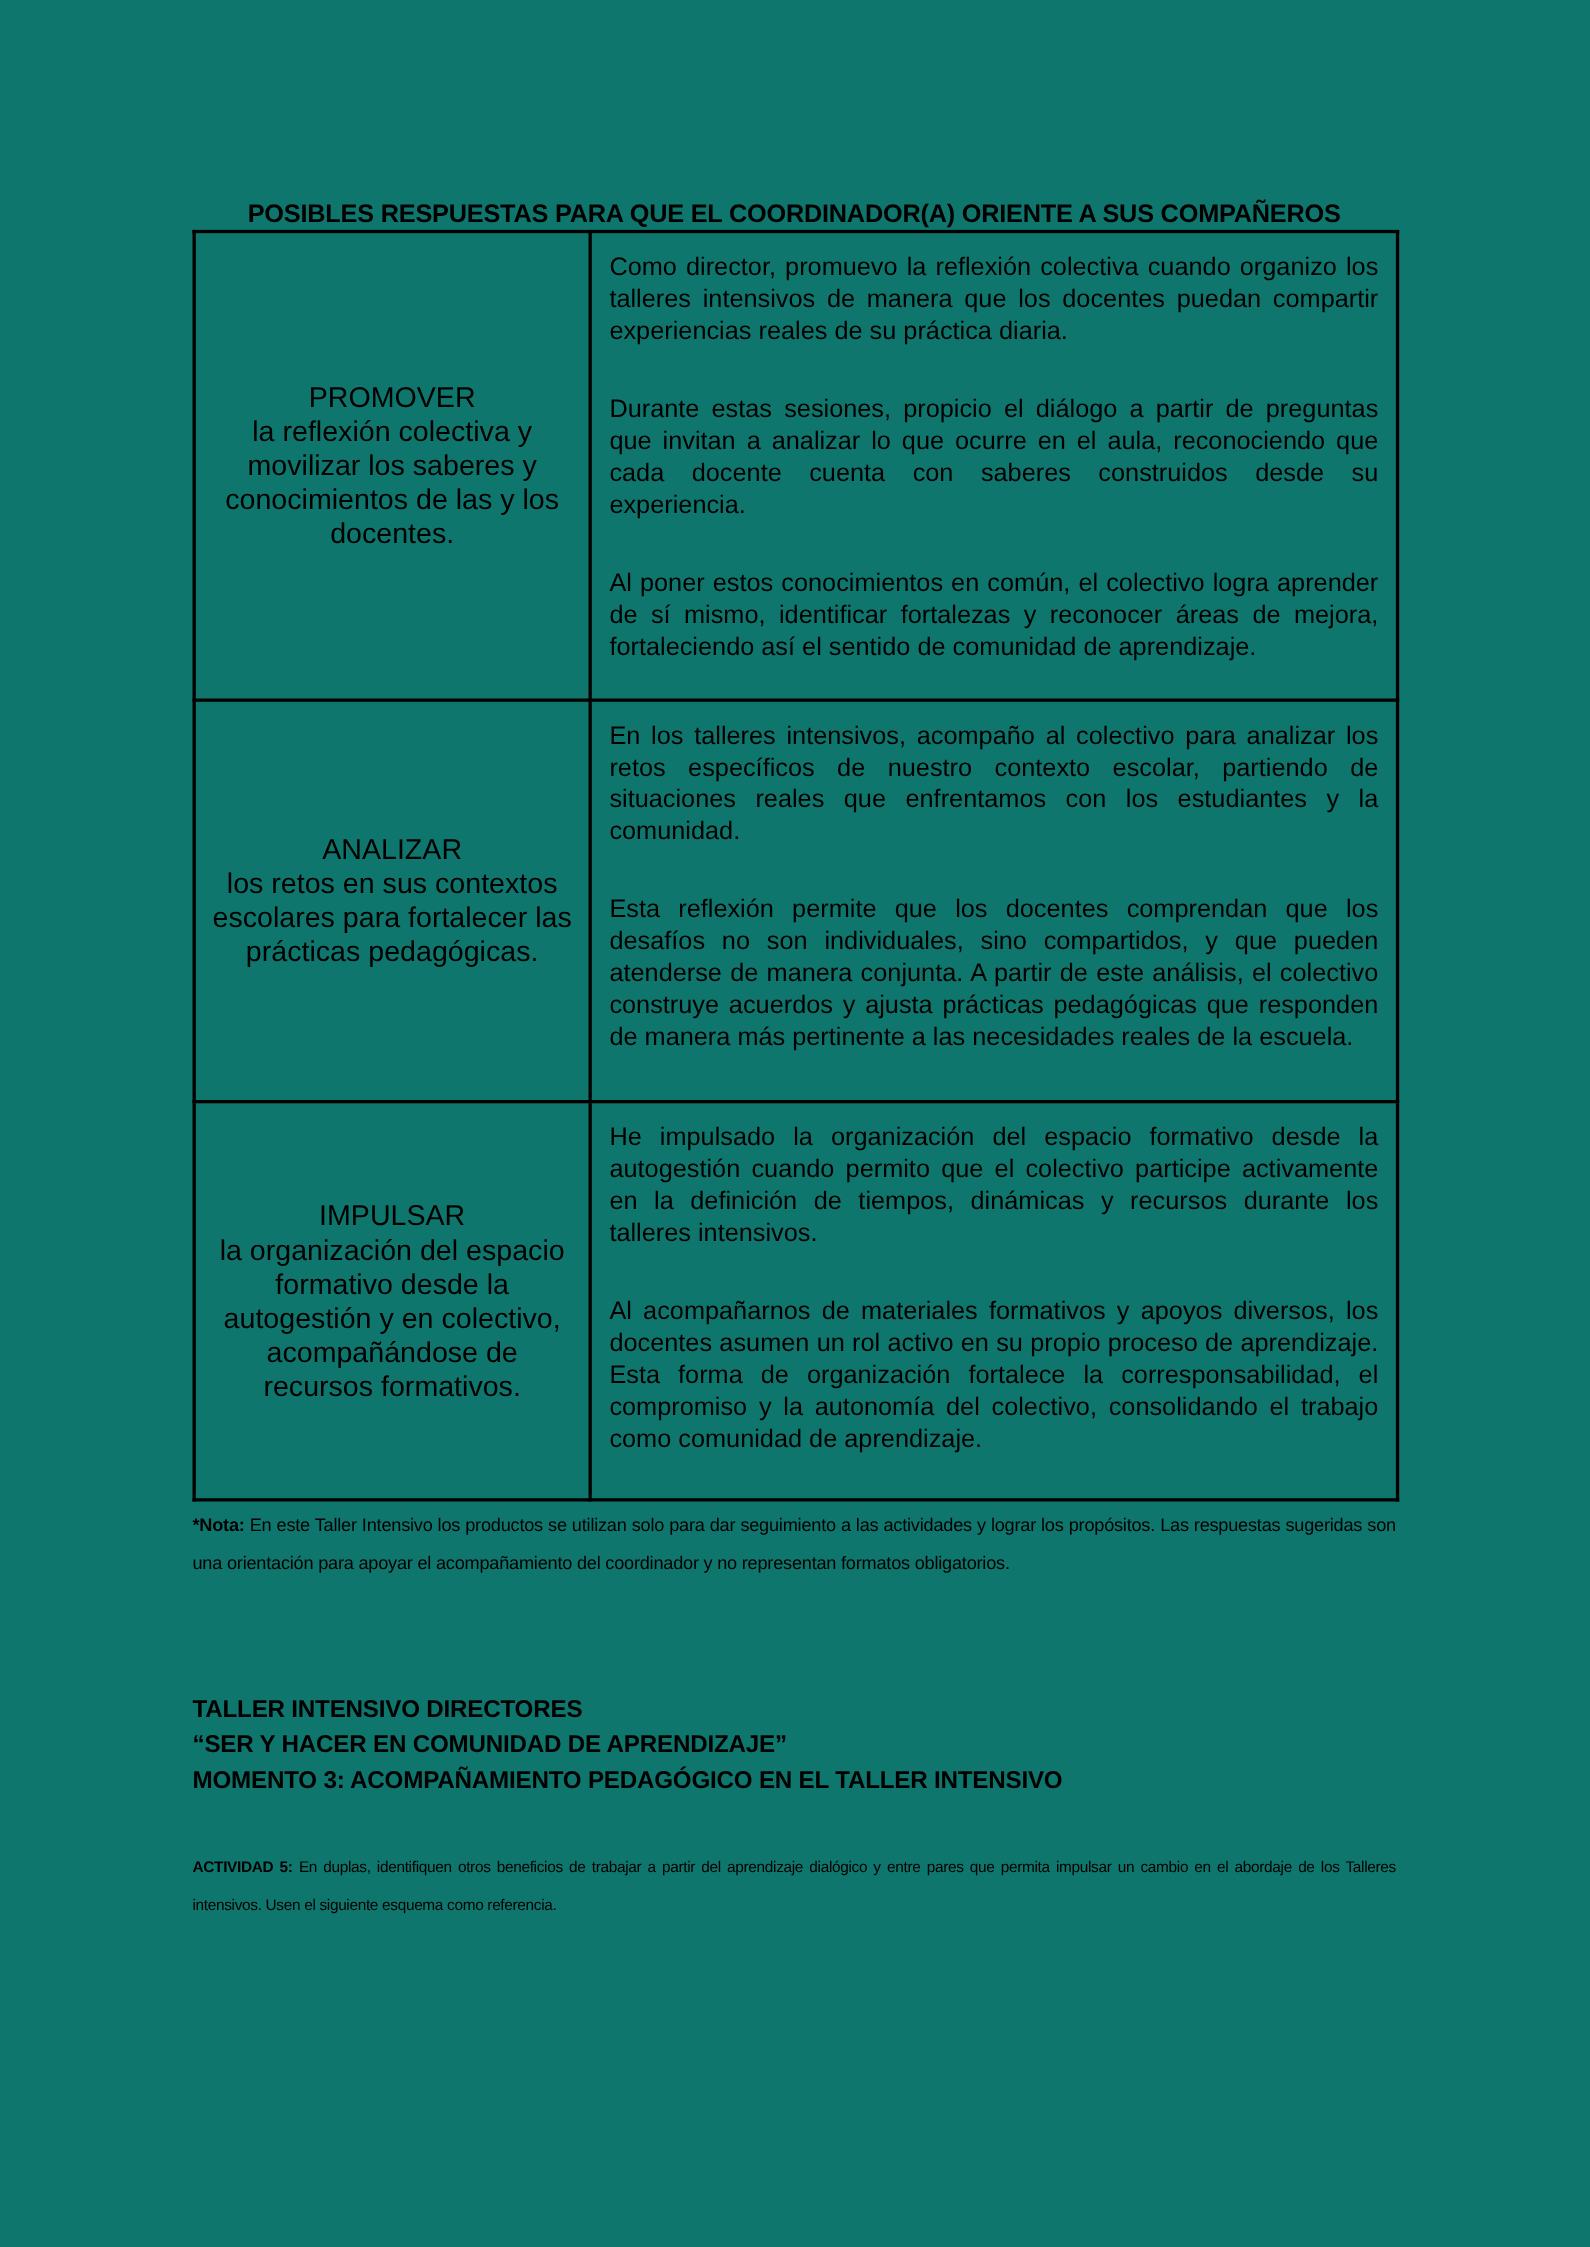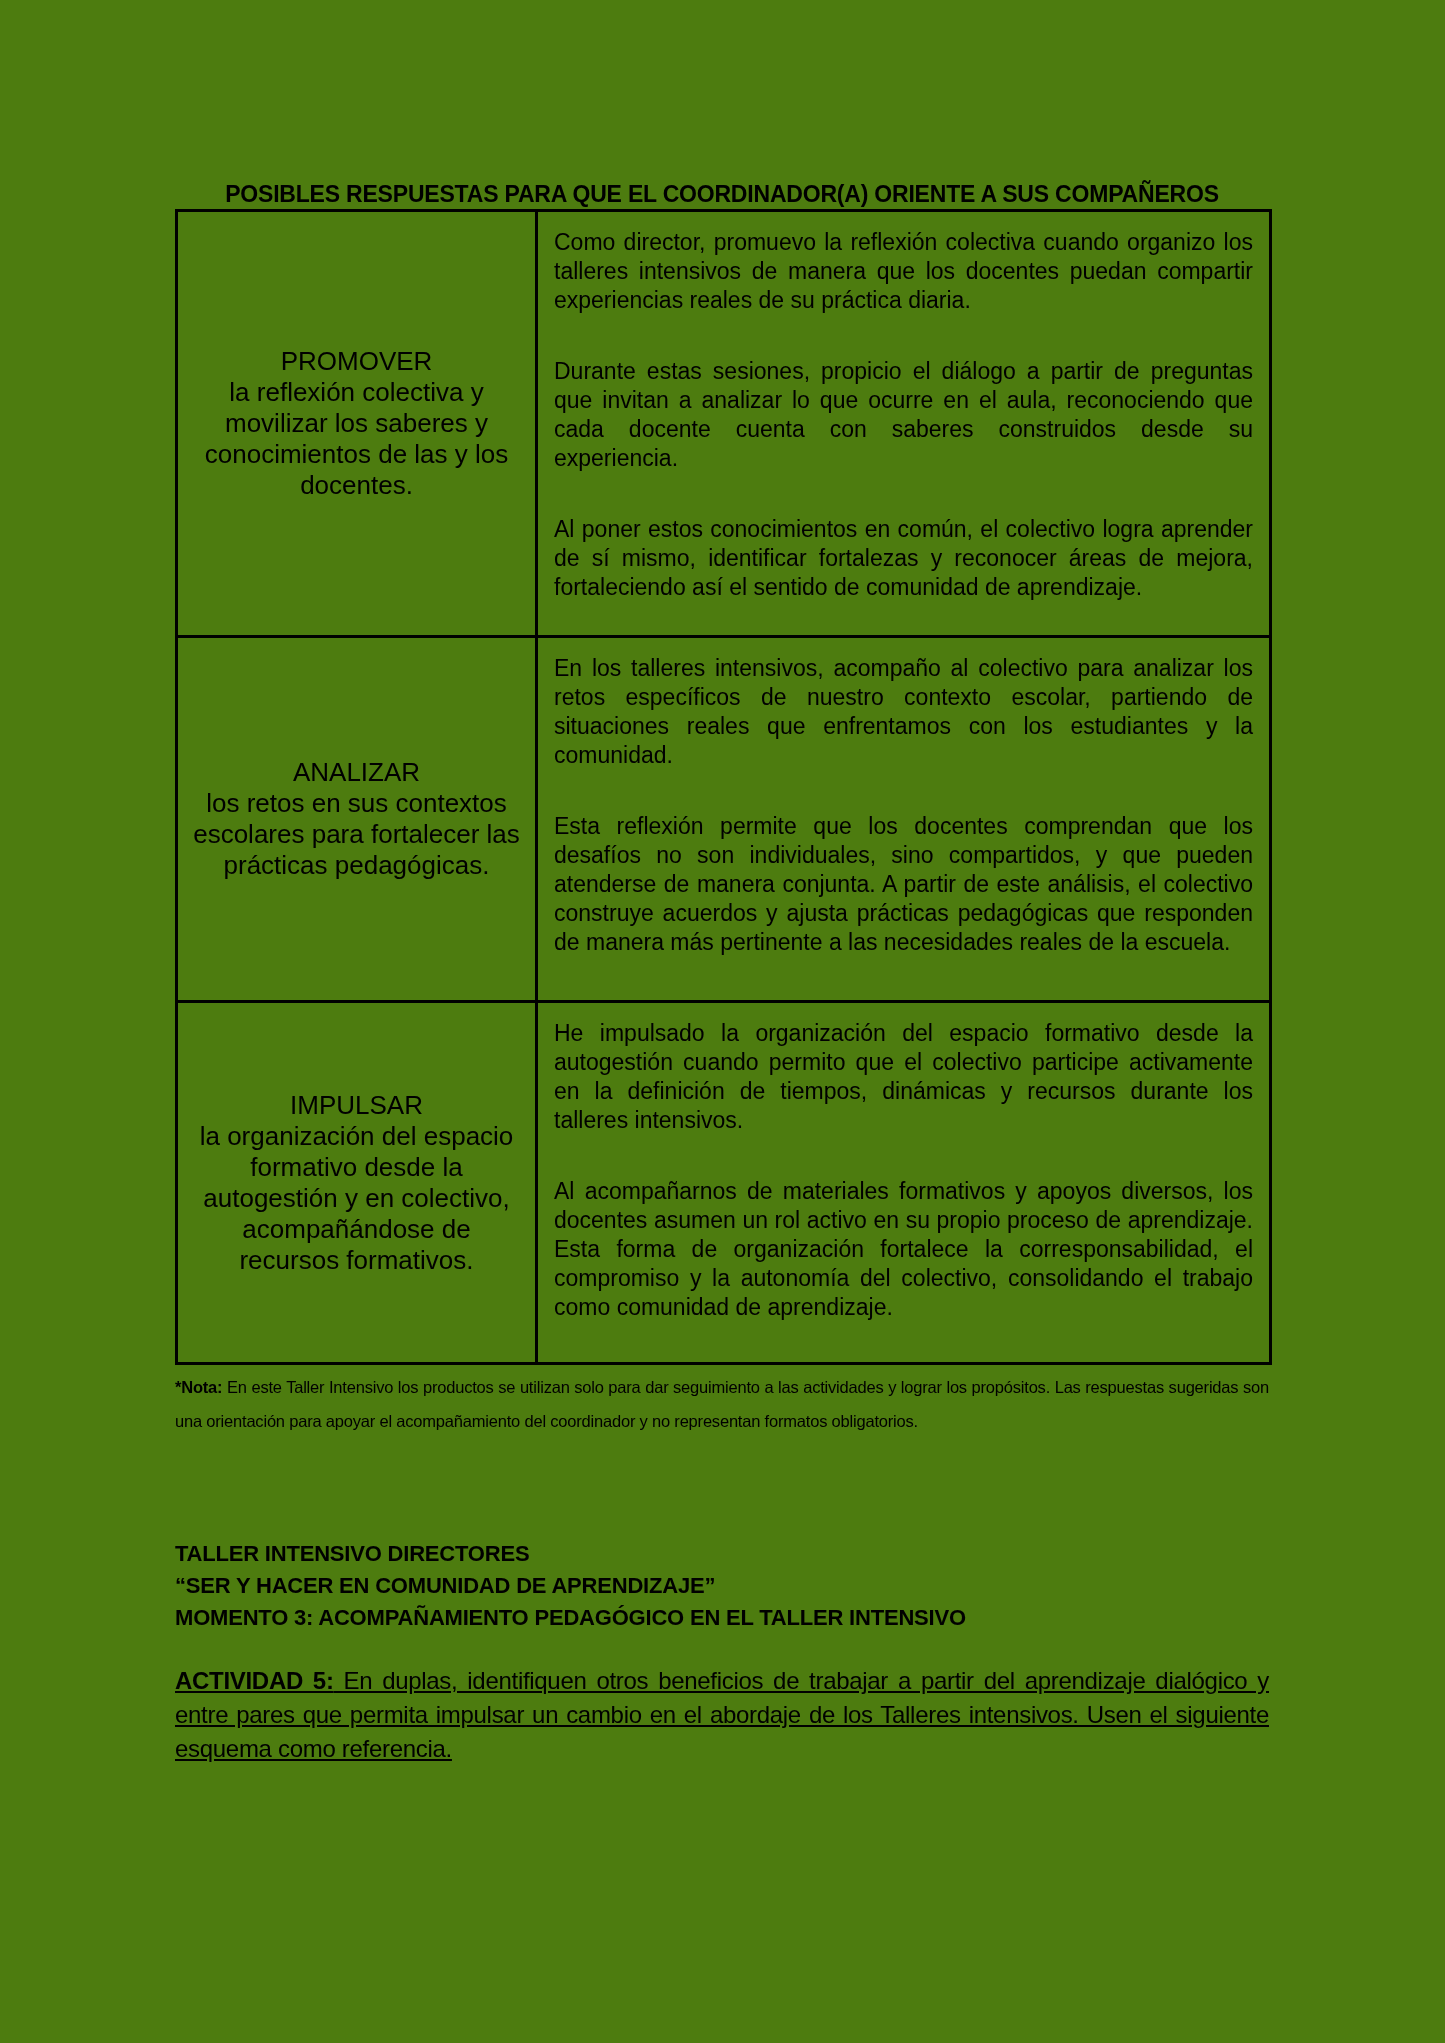--- a/index.html
+++ b/index.html
@@ -7,21 +7,21 @@
   body {
     width: 1445px; height: 2043px;
     font-family: "Liberation Sans", sans-serif;
     color: #000;
     position: relative;
     overflow: hidden;
   }
   .page {
     position: absolute; left: 0; top: 0;
     width: 1445px; height: 2043px;
-    background: #4d7c0f;
+    background: #0f766e;
   }
   .content {
     position: absolute; left: 175px; top: 0;
     width: 1094px;
   }
   .doc-title {
     margin-top: 182px;
     margin-bottom: 3px;
     font-size: 23px;
     font-weight: bold;
@@ -65,26 +65,25 @@
   .footnote .fn-label { font-weight: bold; }
   .headings {
     margin-top: 100px;
     font-size: 22px;
     font-weight: bold;
     text-align: left;
     line-height: 32px;
     letter-spacing: -0.2px;
   }
   .activity {
-    margin-top: 30px;
-    font-size: 24px;
+    margin-top: 46px;
+    font-size: 14px;
     line-height: 34px;
     text-align: justify;
     letter-spacing: -0.3px;
-    text-decoration: underline;
   }
   .activity .act-label { font-weight: bold; }
 </style>
 </head>
 <body>
 
 <div class="page">
   <div class="content">
 
     <div class="doc-title">POSIBLES RESPUESTAS PARA QUE EL COORDINADOR(A) ORIENTE A SUS COMPAÑEROS</div>

